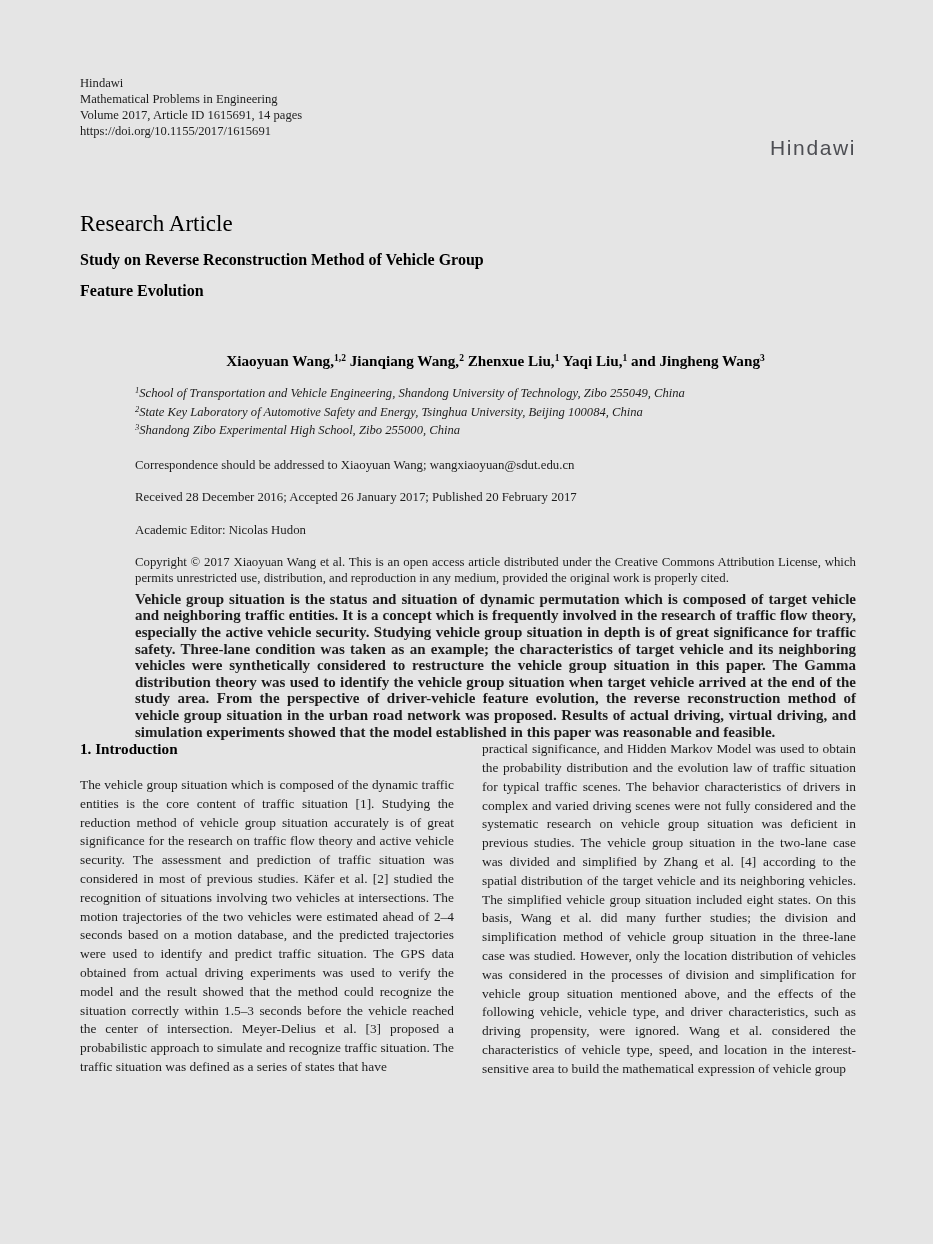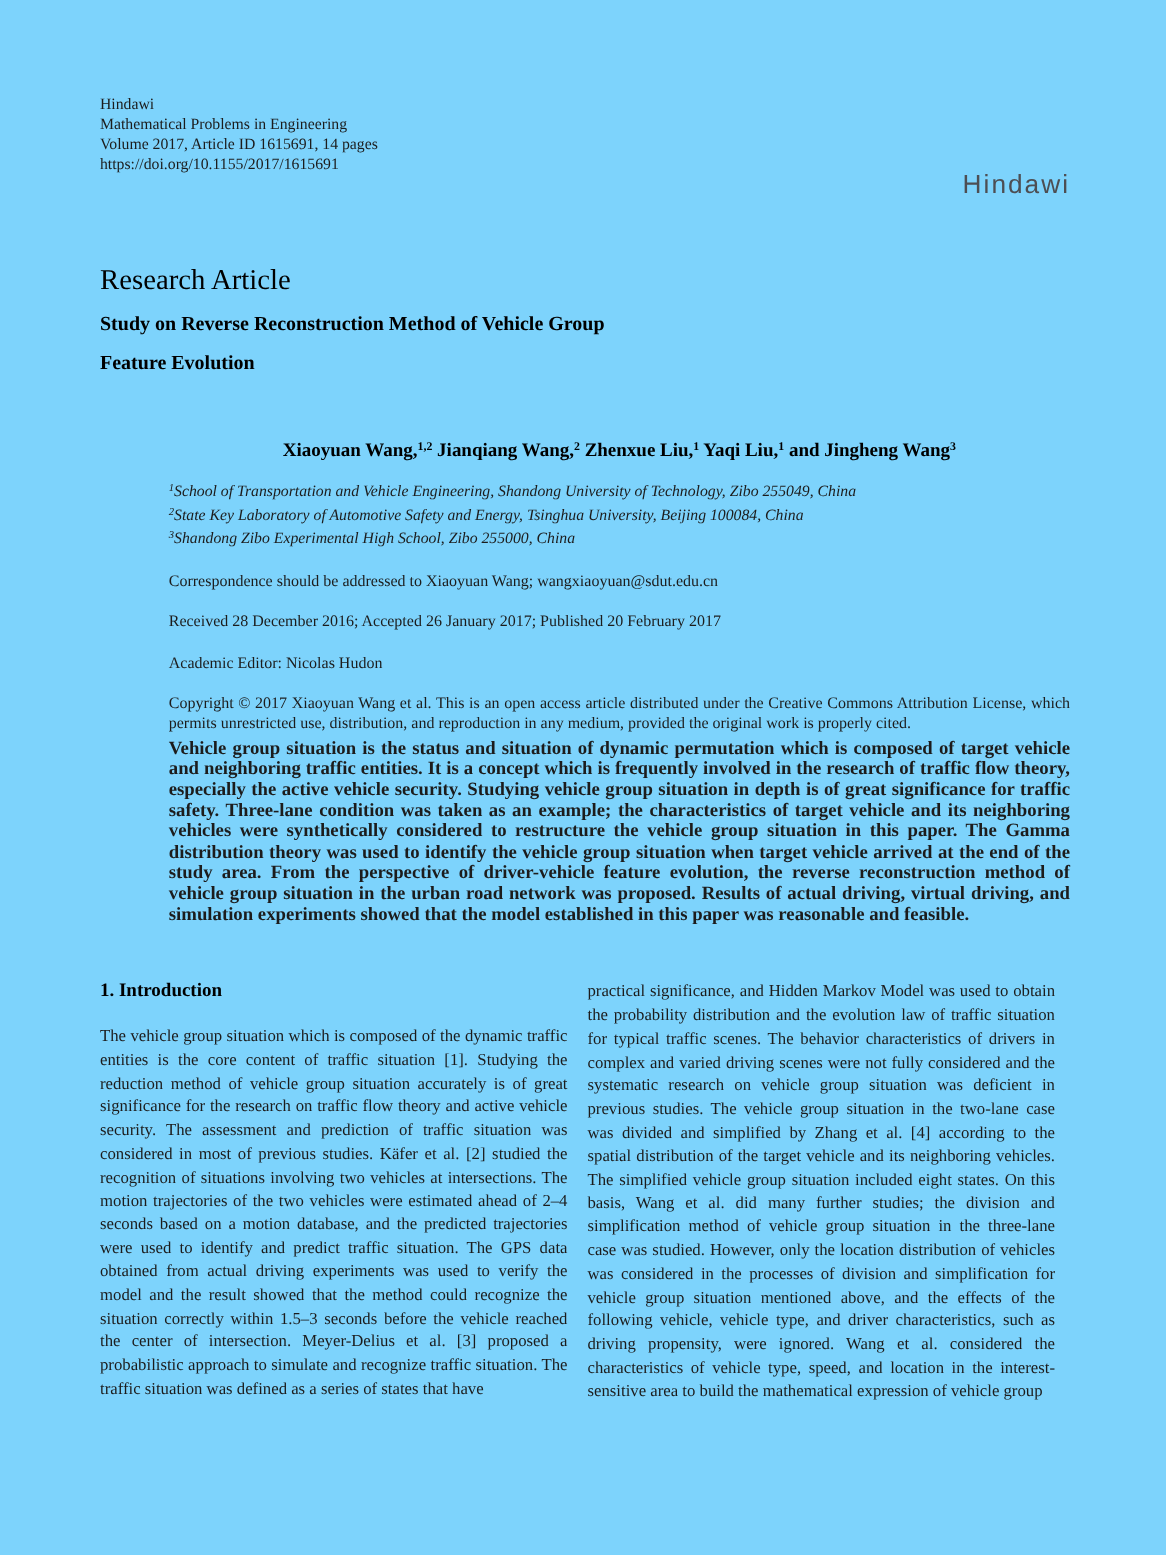--- a/index.html
+++ b/index.html
@@ -1,21 +1,21 @@
 <!DOCTYPE html>
 <html><head>
 <meta charset="utf-8">
 <style>
   * { margin: 0; padding: 0; box-sizing: border-box; }
   html, body { background: #ffffff; }
   .page {
     position: relative;
     width: 933px;
     height: 1244px;
-    background: #7dd3fc;
+    background: #e5e5e5;
     font-family: "Liberation Serif", serif;
     color: #111111;
     overflow: hidden;
   }
   .content {
     position: absolute;
     left: 80px;
     top: 0;
     width: 776px;
   }
@@ -99,22 +99,21 @@
     margin-top: 4px;
     font-size: 15px;
     line-height: 16.6px;
     text-align: justify;
     color: #1c1c1c;
     font-weight: bold;
   }
   
   .columns {
     display: flex;
-    gap: 16px;
-    margin-top: 44px;
+    gap: 28px;
   }
   .col {
     width: 374px;
     font-size: 13.4px;
     line-height: 18.8px;
     text-align: justify;
     color: #1c1c1c;
   }
   .section-heading {
     font-size: 15.2px;

